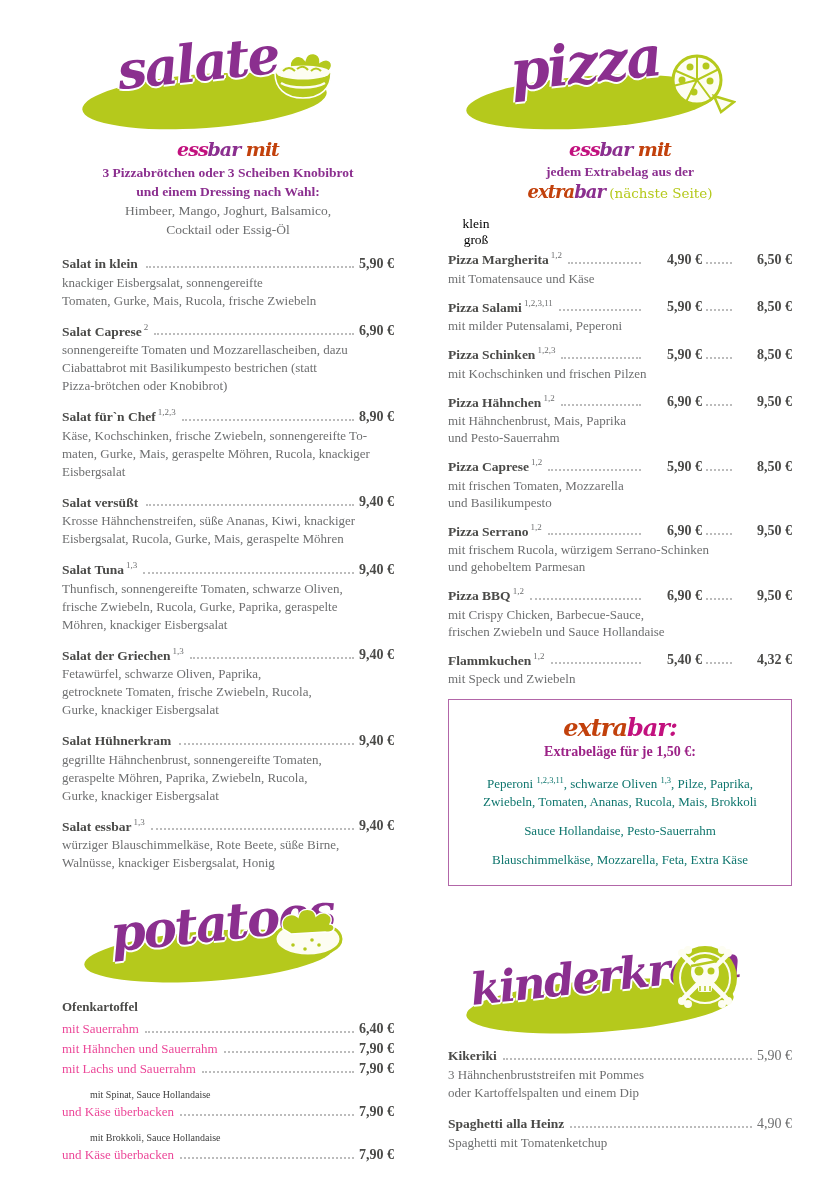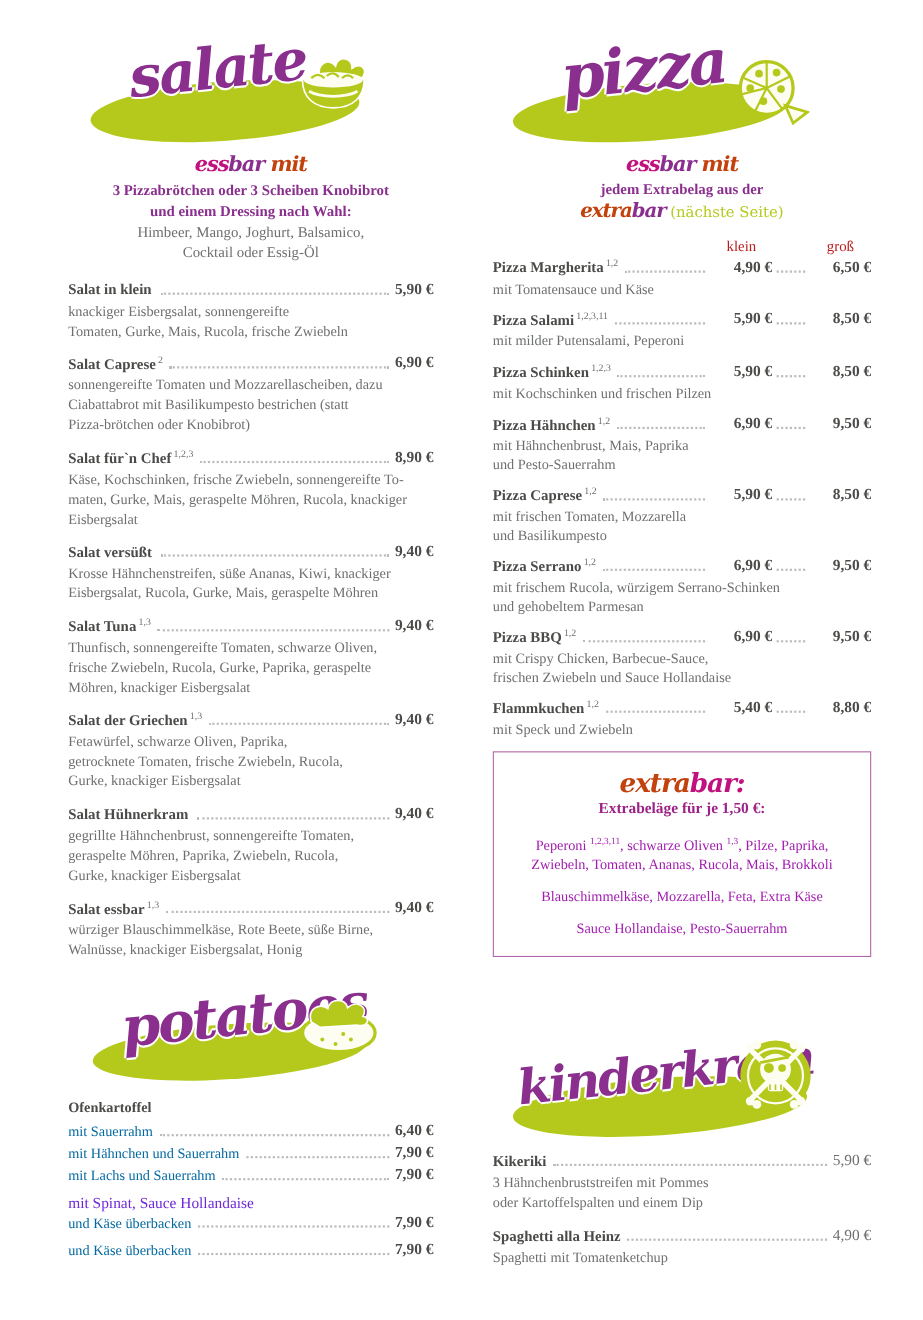--- a/index.html
+++ b/index.html
@@ -40,41 +40,41 @@
   .i-name { font-weight:bold; color:#4a4a48; font-size:13.5px; white-space:nowrap; }
   .i-sup { color:#6e6f70; font-size:9px; vertical-align:super; font-weight:normal; margin-left:2px; }
   .dots { flex:1 1 auto; border-bottom:2px dotted #bcbcbc; margin:0 5px 4px 6px; min-width:10px; }
   .i-price { font-weight:bold; color:#4a4a48; font-size:14px; white-space:nowrap; }
   .i-price.reg { font-weight:normal; color:#6e6f70; }
   .i-desc { color:#6e6f70; font-size:13px; line-height:18px; margin-top:2px; white-space:pre-line; }
 
   
   .p1 { min-width:56px; text-align:right; }
   .dots-mid { flex:0 0 26px; border-bottom:2px dotted #bcbcbc; margin:0 4px 4px 4px; }
-  .size-head { display:flex; color:#b91c1c; font-size:13.5px; margin-top:12px; }
+  .size-head { display:flex; color:#000000; font-size:13.5px; margin-top:12px;flex-direction:column; }
   .size-head .sp { flex:1; }
   .size-head .lab1 { width:56px; text-align:center; margin-right:34px; }
   .size-head .lab2 { width:56px; text-align:center; }
   .pz-items { margin-top:2px; }
   .pz-items .item { margin-bottom:11px; }
   .pz-items .i-desc { line-height:17px; }
 
   
   .xbox { border:1.5px solid #b266a8; margin-top:12px; padding:14px 16px 16px; text-align:center; }
   .xbox-title { font-size:24px; line-height:28px; }
   .xbox-sub { color:#9c2287; font-weight:bold; font-size:14px; margin-top:2px; }
-  .xline { color:#a21caf; font-size:13px; line-height:18px; margin-top:11px; }
+  .xline { color:#0f766e; font-size:13px; line-height:18px; margin-top:11px; }
   .xline sup { font-size:8.5px; }
 
   
   .pot-head { font-weight:bold; color:#4a4a48; font-size:13px; margin:16px 0 6px; }
   .pot-item { margin-bottom:4px; }
-  .pot-line1 { color:#6d28d9; font-size:14px; line-height:18px; }
+  .pot-line1 { color:#404040; font-size:10px; line-height:18px;margin-left:28px; }
   .pot-row { display:flex; align-items:flex-end; margin-bottom:3px; }
-  .pot-name { color:#0369a1; font-size:13px; white-space:nowrap; }
+  .pot-name { color:#ec4899; font-size:13px; white-space:nowrap; }
   .pot-gap { height:5px; }
 
   
   .kid-items { margin-top:14px; }
   .kid-items .item { margin-bottom:14px; }
 </style>
 </head>
 <body>
 
 <div class="page">
@@ -285,32 +285,32 @@
           </div>
         <div class="i-desc">mit Crispy Chicken, Barbecue-Sauce,
 frischen Zwiebeln und Sauce Hollandaise</div>
       </div>
       <div class="item">
         <div class="t-row">
             <span class="i-name"><span>Flammkuchen</span><sup class="i-sup">1,2</sup></span>
             <span class="dots"></span>
             <span class="i-price p1">5,40 €</span>
             <span class="dots-mid"></span>
-            <span class="i-price p1">8,80 €</span>
+            <span class="i-price p1">4,32 €</span>
           </div>
         <div class="i-desc">mit Speck und Zwiebeln</div>
       </div>
     </div>
 
     <div class="xbox">
       <div class="script xbox-title"><span class="c-grn">extra</span><span class="c-mag">bar:</span></div>
       <div class="xbox-sub">Extrabeläge für je 1,50 €:</div>
       <div class="xline"><span>Peperoni </span><sup>1,2,3,11</sup><span>, schwarze Oliven </span><sup>1,3</sup><span>, Pilze, Paprika, Zwiebeln, Tomaten, Ananas, Rucola, Mais, Brokkoli</span></div>
+      <div class="xline">Sauce Hollandaise, Pesto-Sauerrahm</div>
       <div class="xline">Blauschimmelkäse, Mozzarella, Feta, Extra Käse</div>
-      <div class="xline">Sauce Hollandaise, Pesto-Sauerrahm</div>
     </div>
   </div>
 
   <div class="col sec-potatoes">
     <div class="brand" style="height:86px;">
       <div class="brand-ellipse" style="left:22px; top:34px; width:250px; height:50px;"></div>
       <div class="brand-title" style="left:48px; top:-4px; font-size:50px;">potatoes</div>
       <div class="brand-icon" style="left:205px; top:6px;">
         <svg width="80" height="58" viewBox="0 0 80 58">
           <ellipse cx="41" cy="36" rx="33" ry="17" fill="#fdfdf2" stroke="#b5c91c" stroke-width="3"></ellipse>
@@ -351,20 +351,21 @@
       <div class="pot-item">
         <div class="pot-line1">mit Spinat, Sauce Hollandaise</div>
         <div class="pot-row">
             <span class="pot-name">und Käse überbacken</span>
             <span class="dots"></span>
             <span class="i-price">7,90 €</span>
           </div>
       </div>
       <div class="pot-gap"></div>
       <div class="pot-item">
+        <div class="pot-line1">mit Brokkoli, Sauce Hollandaise</div>
         <div class="pot-row">
             <span class="pot-name">und Käse überbacken</span>
             <span class="dots"></span>
             <span class="i-price">7,90 €</span>
           </div>
       </div>
     </div>
   </div>
 
   <div class="col sec-kinder">

